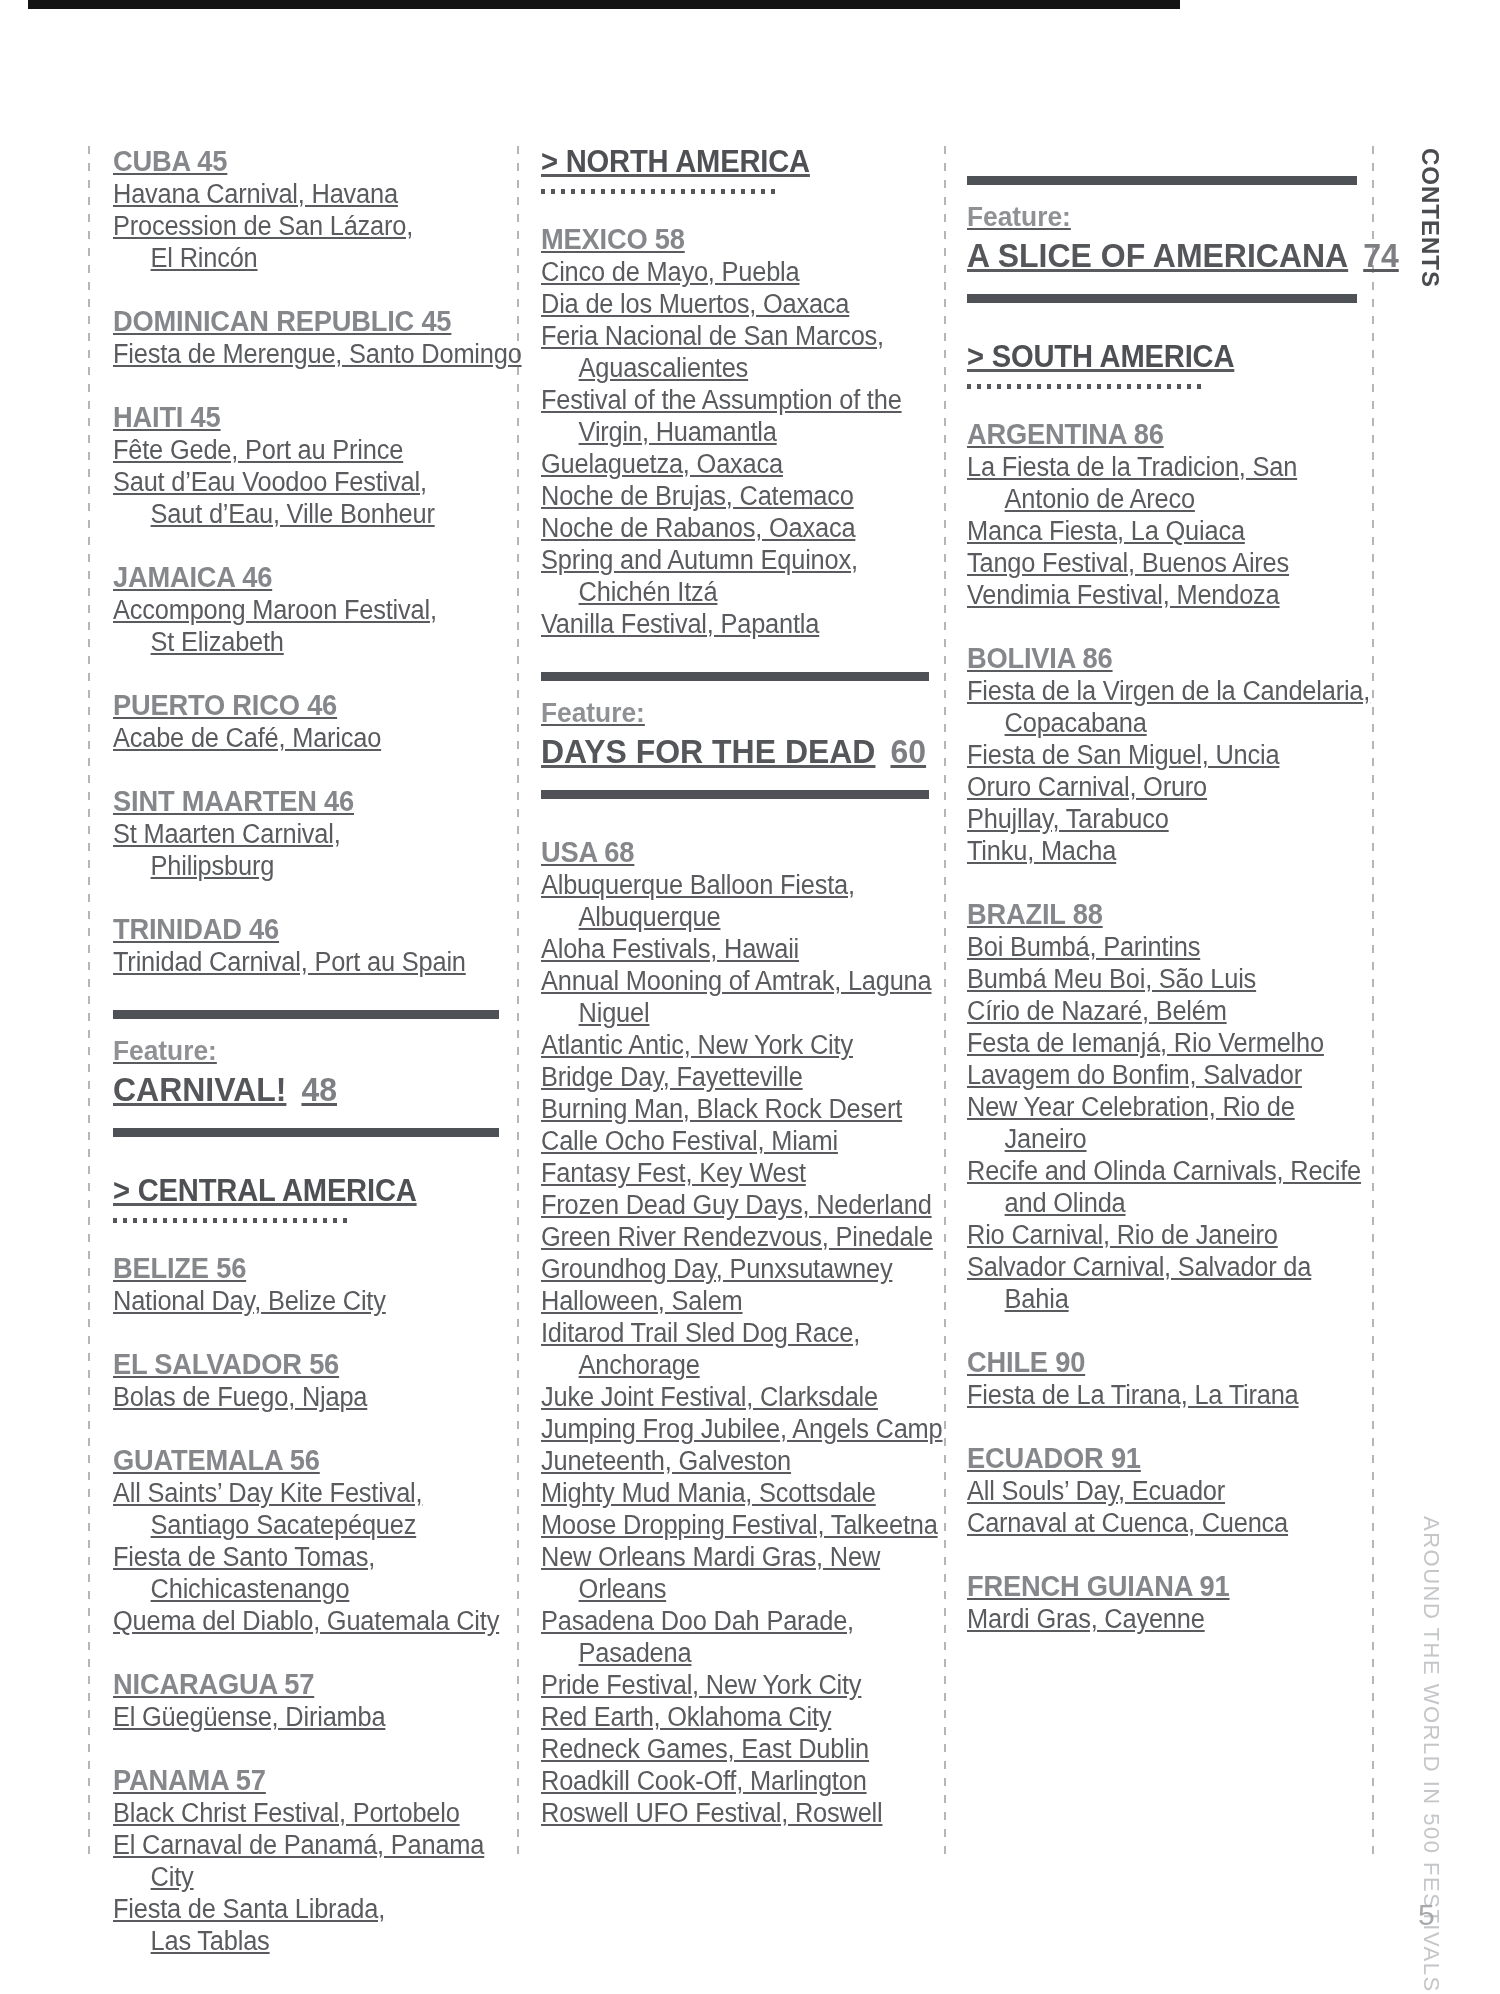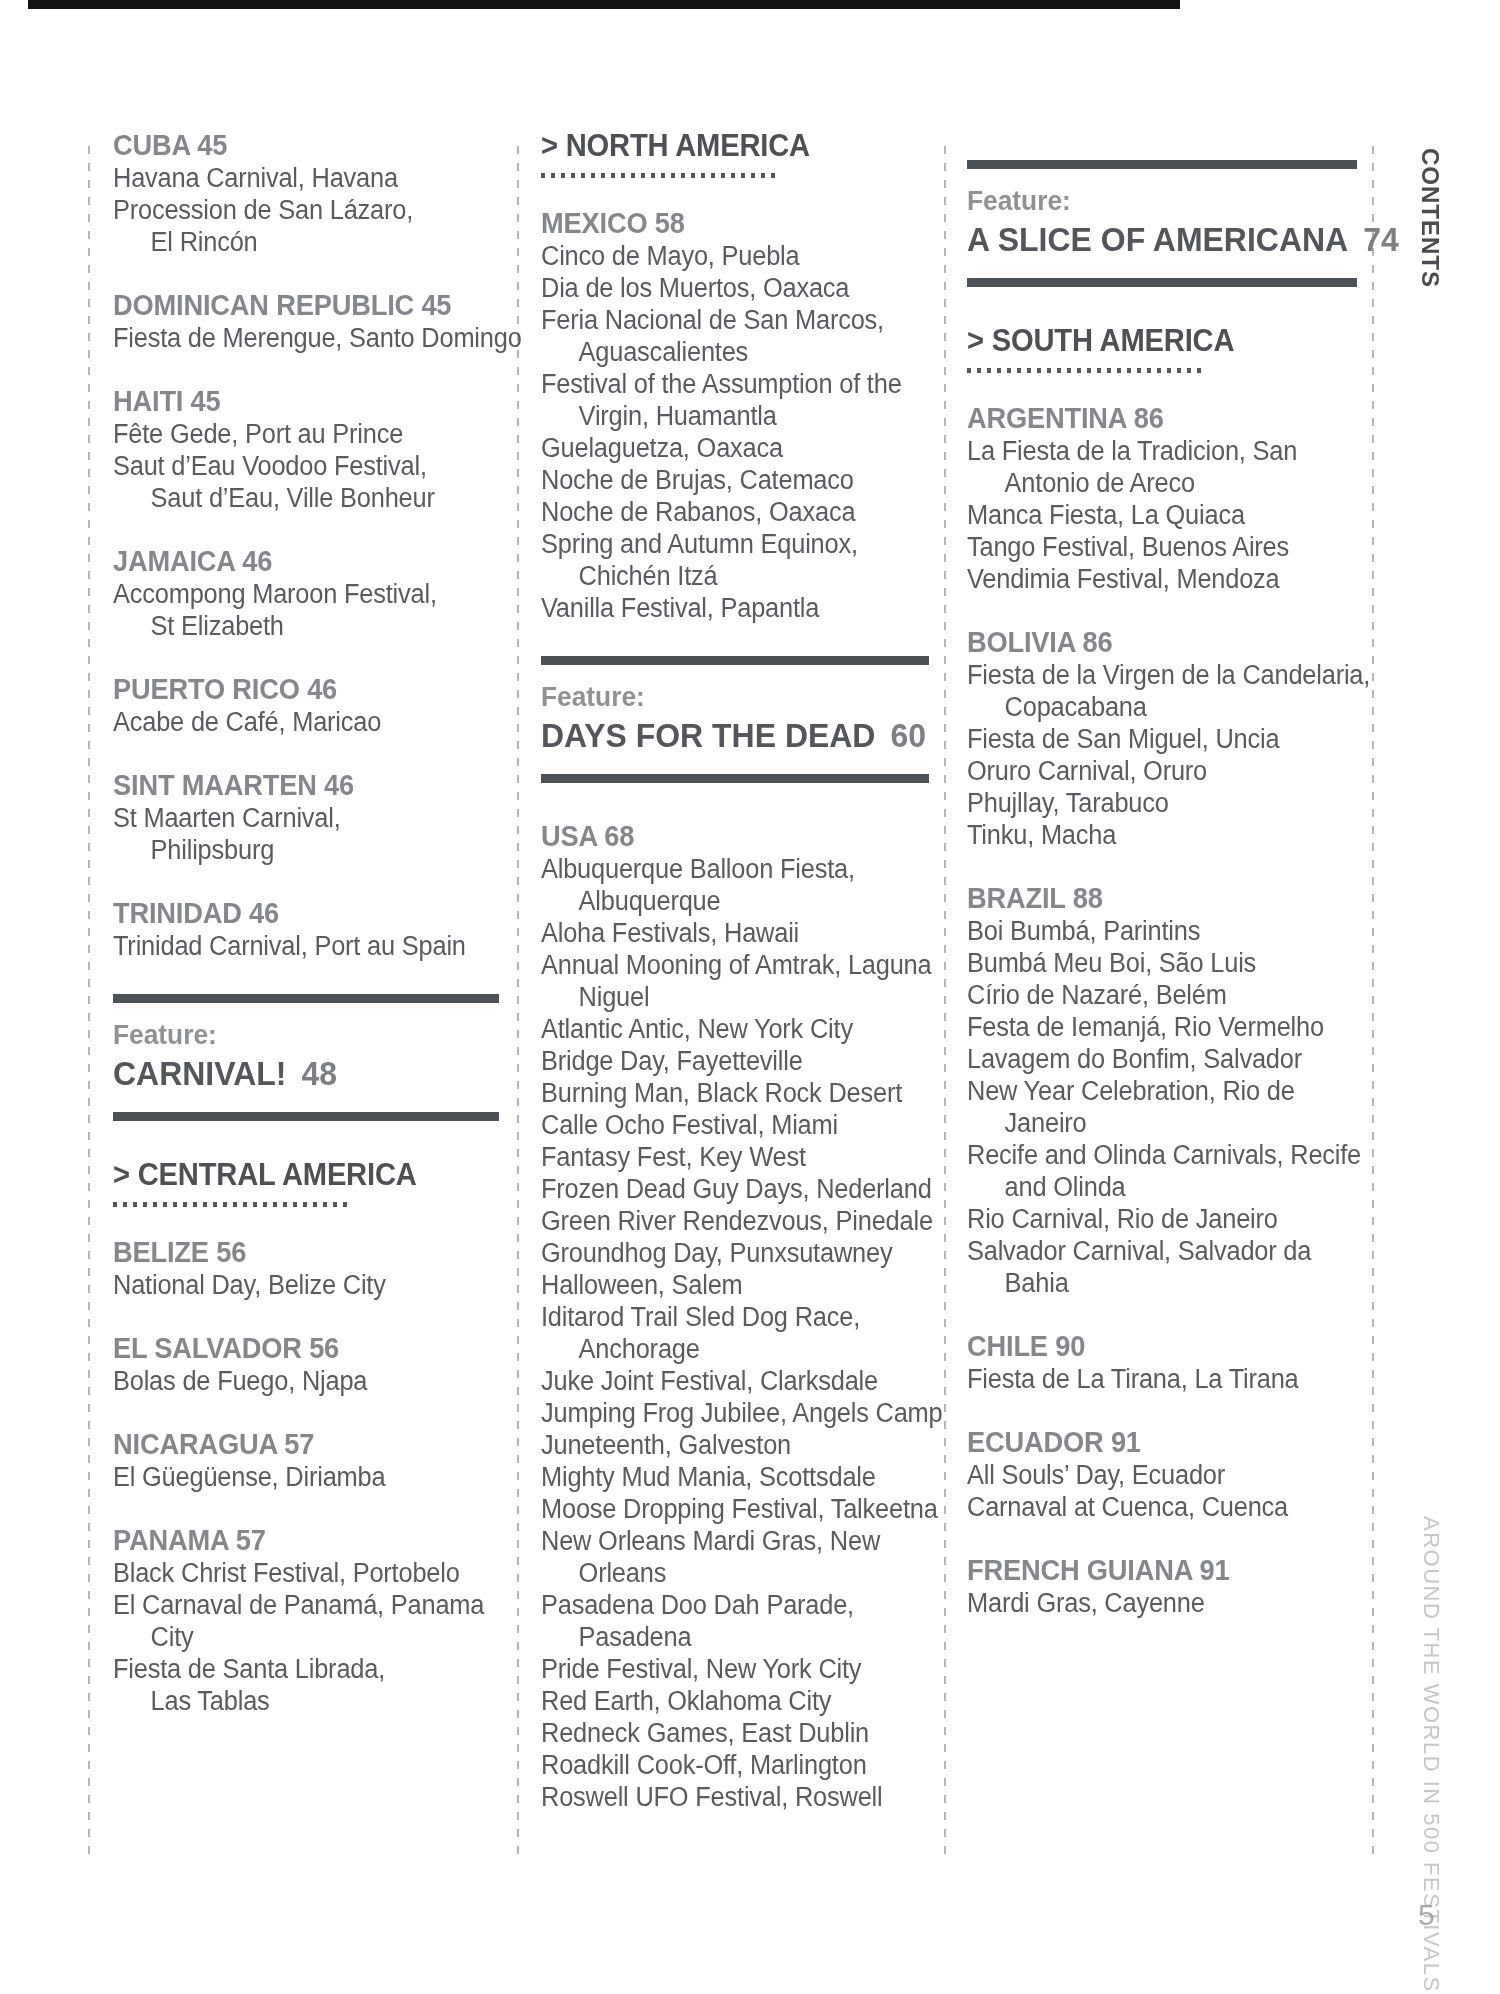--- a/index.html
+++ b/index.html
@@ -5,21 +5,21 @@
   html,body{margin:0;padding:0;background:#ffffff;}
   .page{
     position:relative;width:1500px;height:1994px;background:#ffffff;overflow:hidden;
     font-family:"Liberation Sans","DejaVu Sans",sans-serif;color:#5a5b5e;
   }
   .top-bar{position:absolute;top:0;left:28px;width:1152px;height:9px;background:#141414;}
   .vline{
     position:absolute;top:146px;height:1712px;width:2px;
     background-image:repeating-linear-gradient(180deg,#b4b6b8 0 8px,transparent 8px 17px);
   }
-  .col{position:absolute;top:128px;}
+  .col{position:absolute;top:144px;text-decoration:underline;}
   .block{margin-bottom:30px;}
   .line{
     font-size:27px;line-height:32px;white-space:nowrap;
     transform:scaleX(0.94);transform-origin:0 50%;letter-spacing:-0.2px;color:#5a5b5e;
   }
   .line.cont{padding-left:40px;}
   .country-hdr{
     font-size:29px;line-height:34px;font-weight:bold;color:#85878b;
     letter-spacing:-0.2px;white-space:nowrap;transform:scaleX(0.94);transform-origin:0 50%;
   }
@@ -115,20 +115,28 @@
         <div class="section-hdr">&gt; CENTRAL AMERICA</div>
         <div class="dotted-rule"></div>
       </div>
       <div class="block">
         <div class="country-hdr">BELIZE 56</div>
         <div class="line">National Day, Belize City</div>
       </div>
       <div class="block">
         <div class="country-hdr">EL SALVADOR 56</div>
         <div class="line">Bolas de Fuego, Njapa</div>
+      </div>
+      <div class="block">
+        <div class="country-hdr">GUATEMALA 56</div>
+        <div class="line">All Saints’ Day Kite Festival,</div>
+        <div class="line cont">Santiago Sacatepéquez</div>
+        <div class="line">Fiesta de Santo Tomas,</div>
+        <div class="line cont">Chichicastenango</div>
+        <div class="line">Quema del Diablo, Guatemala City</div>
       </div>
       <div class="block">
         <div class="country-hdr">NICARAGUA 57</div>
         <div class="line">El Güegüense, Diriamba</div>
       </div>
       <div class="block">
         <div class="country-hdr">PANAMA 57</div>
         <div class="line">Black Christ Festival, Portobelo</div>
         <div class="line">El Carnaval de Panamá, Panama</div>
         <div class="line cont">City</div>

